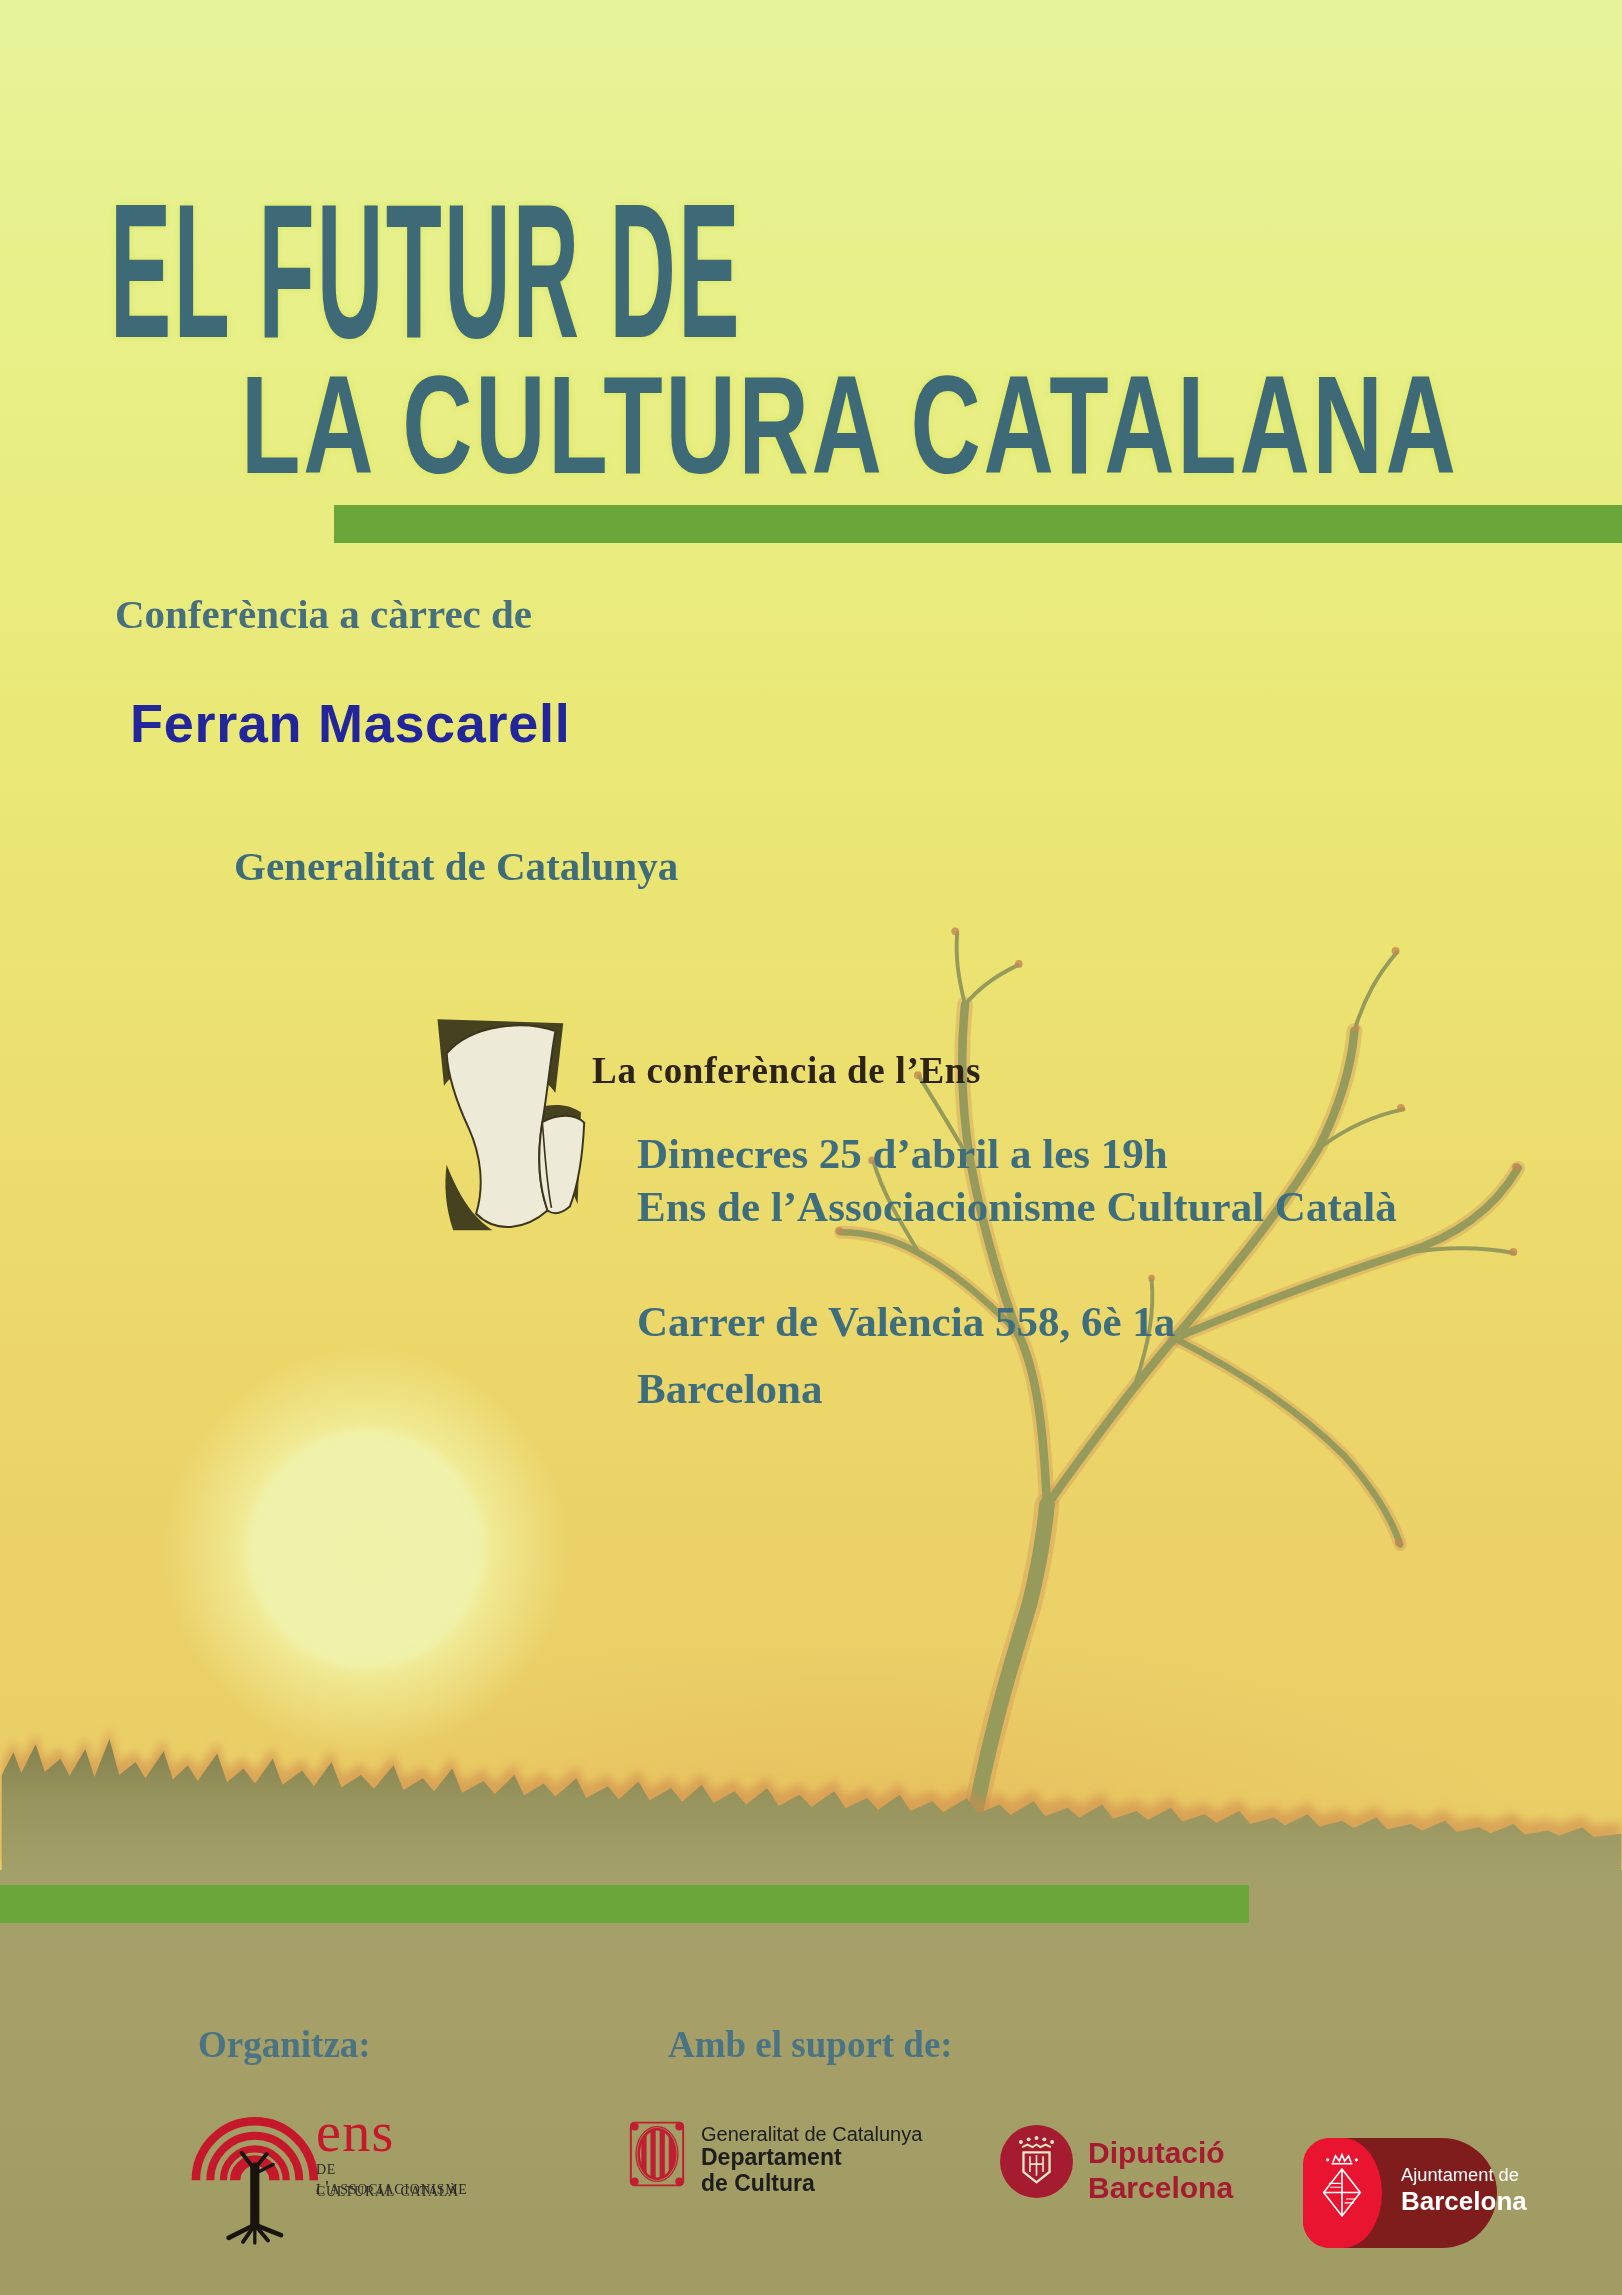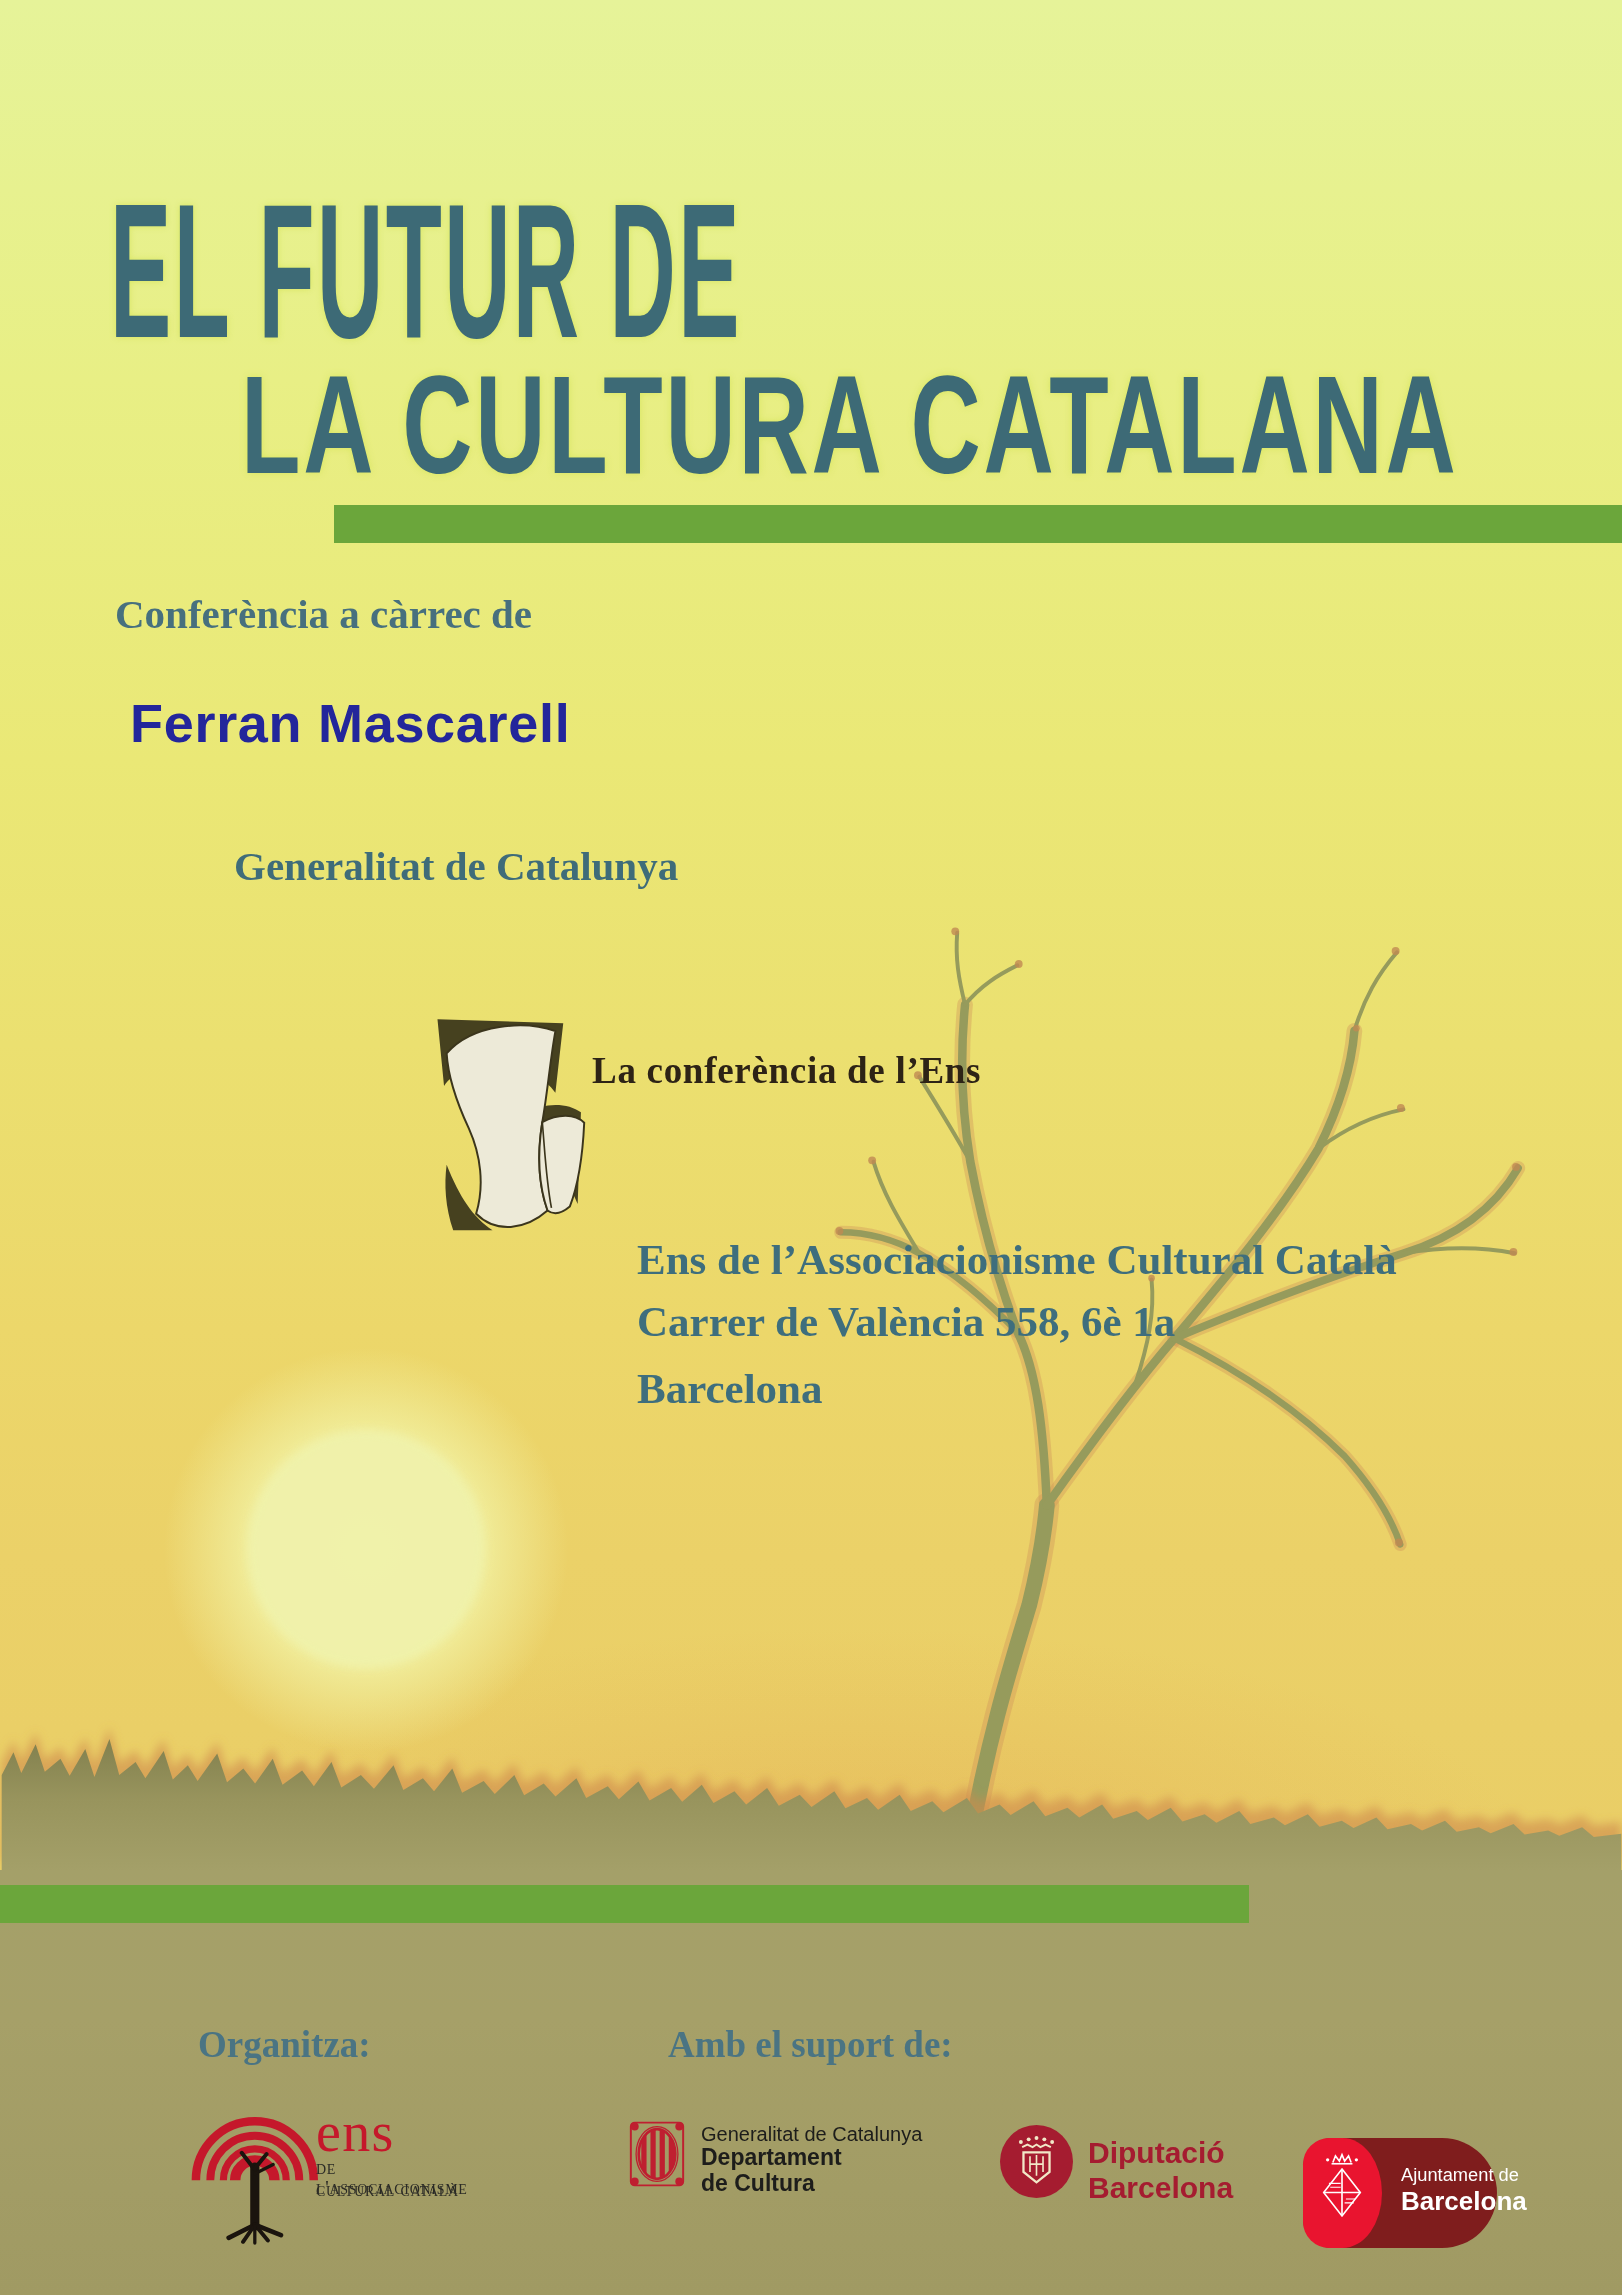--- a/index.html
+++ b/index.html
@@ -44,21 +44,21 @@
     font-size:54px;font-weight:600;color:#23269b;letter-spacing:0.7px;
   }
   .speaker-role{font-size:41px;font-weight:600;color:#3f6c79;}
   .role1{left:234px;top:774px;}
   .role2{left:234px;top:842px;}
   
   .scroll-svg{left:427px;top:1014px;}
   .program-label{left:592px;top:1049px;font-size:37px;font-weight:700;color:#2d2316;letter-spacing:0.7px;}
   .event-line{font-size:43px;font-weight:700;color:#3e6e7d;white-space:nowrap;}
   .ev1{left:637px;top:1129px;}
-  .ev2{left:637px;top:1235px;}
+  .ev2{left:637px;top:1182px;}
   .ev3{left:637px;top:1297px;}
   .ev4{left:637px;top:1364px;}
   
   .footer-label{font-size:37px;font-weight:700;color:#4a7483;}
   .organitza{left:198px;top:2023px;}
   .support{left:668px;top:2023px;text-align:center;}
   .ens-logo{left:188px;top:2103px;width:281px;height:144px;}
   .ens-word{left:128px;top:1.3px;font-size:56px;line-height:1;color:#c5182b;letter-spacing:1.3px;font-weight:400;}
   .ens-tag{font-variant:small-caps;font-size:19.6px;line-height:1;color:#2b2b26;letter-spacing:0.7px;}
   .ens-tag1{left:128px;top:55px;}
@@ -156,20 +156,21 @@
     <path d="M16,8 L208,14 L196,120 C160,70 60,60 26,110 Z" fill="#46411f"></path>
     <path d="M30,230 C50,280 70,310 100,330 L40,330 C28,295 26,260 30,230 Z" fill="#46411f"></path>
     <path d="M150,150 C180,135 215,135 235,150 L230,290 C210,240 180,200 150,180 Z" fill="#46411f"></path>
     <path d="M30,60 C70,14 150,10 196,26 C188,70 184,120 176,165 C168,215 170,260 184,300 C150,330 105,335 75,305 C88,262 82,215 64,175 C44,132 32,96 30,60 Z" fill="#edead8" stroke="#3b351c" stroke-width="3"></path>
     <path d="M176,165 C200,152 226,152 240,166 C238,210 232,258 218,294 C204,306 192,306 184,300 C170,260 168,215 176,165 Z" fill="#edead8" stroke="#3b351c" stroke-width="3"></path>
     <path d="M176,165 C180,210 182,255 190,296" fill="none" stroke="#3b351c" stroke-width="2.5"></path>
   </svg>
 
   <div class="abs program-label">La conferència de l’Ens</div>
 
+  <div class="abs event-line ev1">Dimecres 25 d’abril a les 19h</div>
   <div class="abs event-line ev2">Ens de l’Associacionisme Cultural Català</div>
   <div class="abs event-line ev3">Carrer de València 558, 6è 1a</div>
   <div class="abs event-line ev4">Barcelona</div>
 
   <div class="abs footer-label organitza">Organitza:</div>
   <div class="abs footer-label support">Amb el suport de:</div>
 
   <div class="abs ens-logo">
     <svg class="abs" style="left:0;top:0" width="131" height="144" viewBox="0 0 200 220">
       <g fill="none" stroke="#c5182b">

